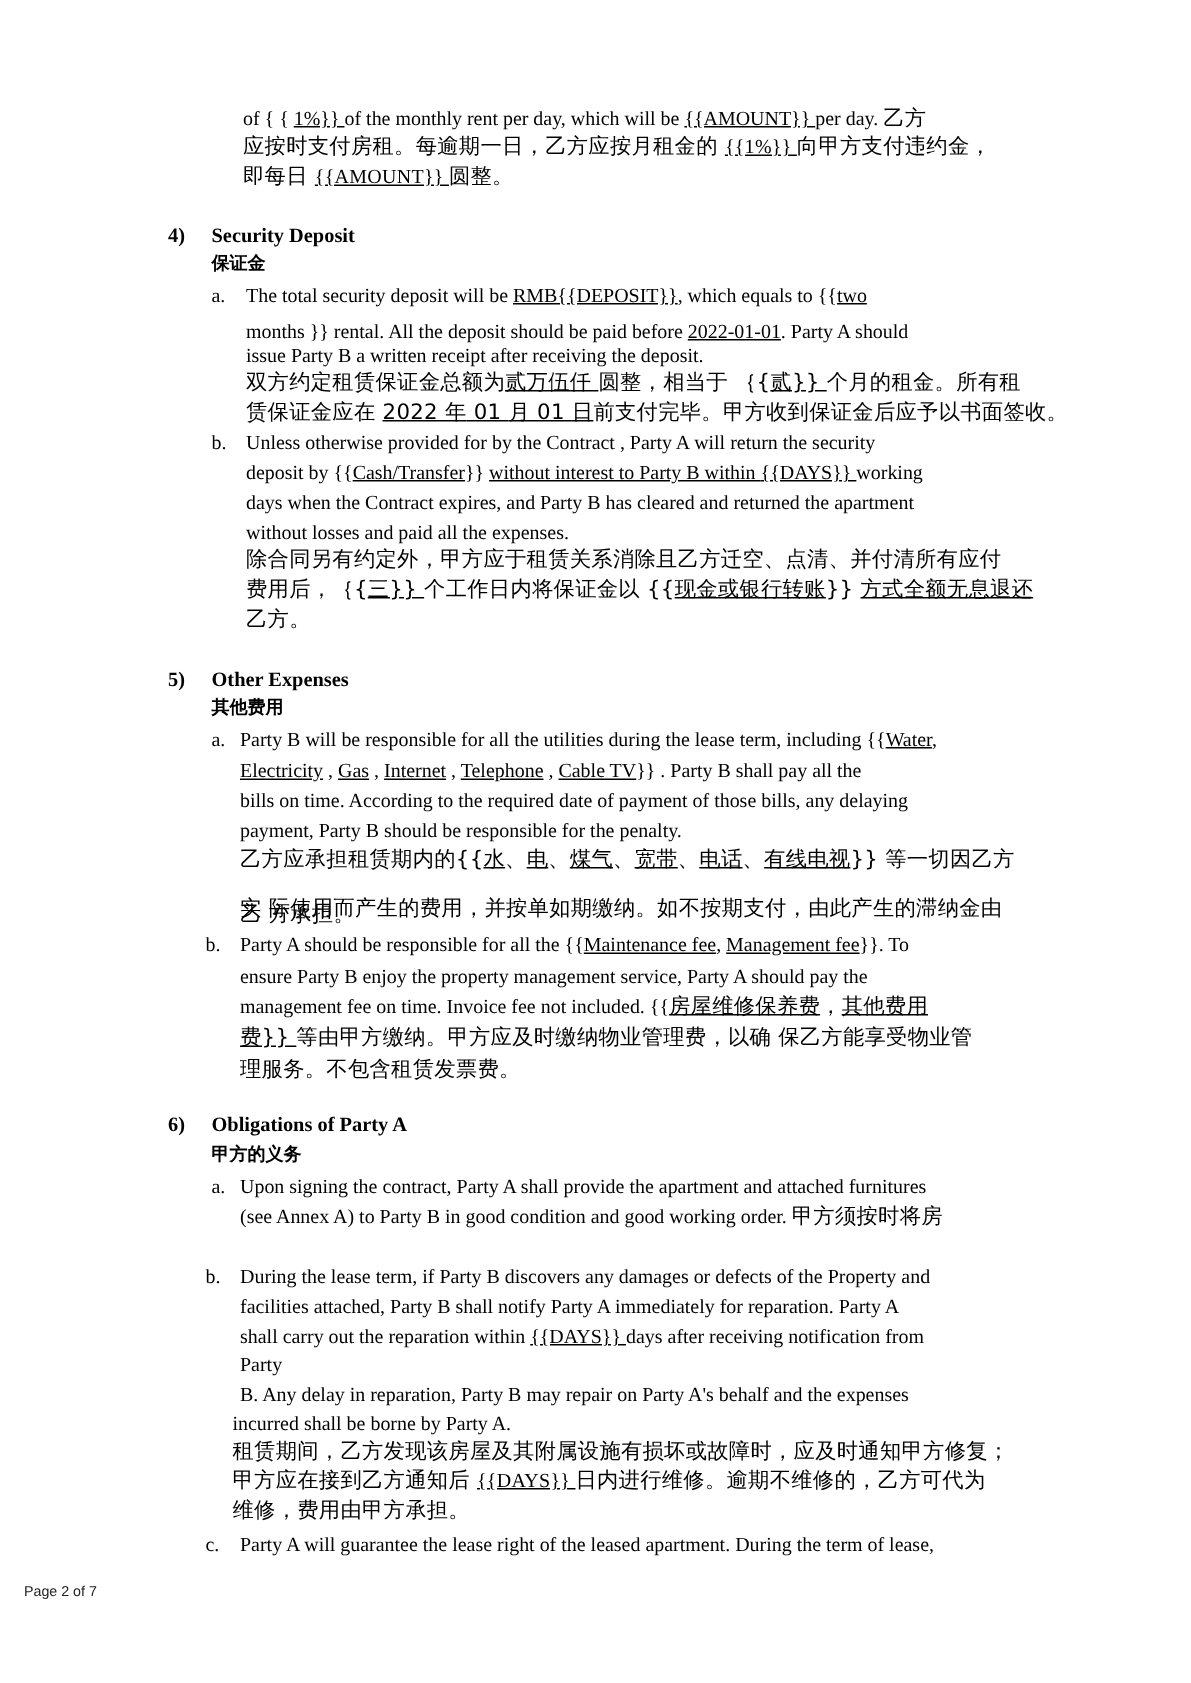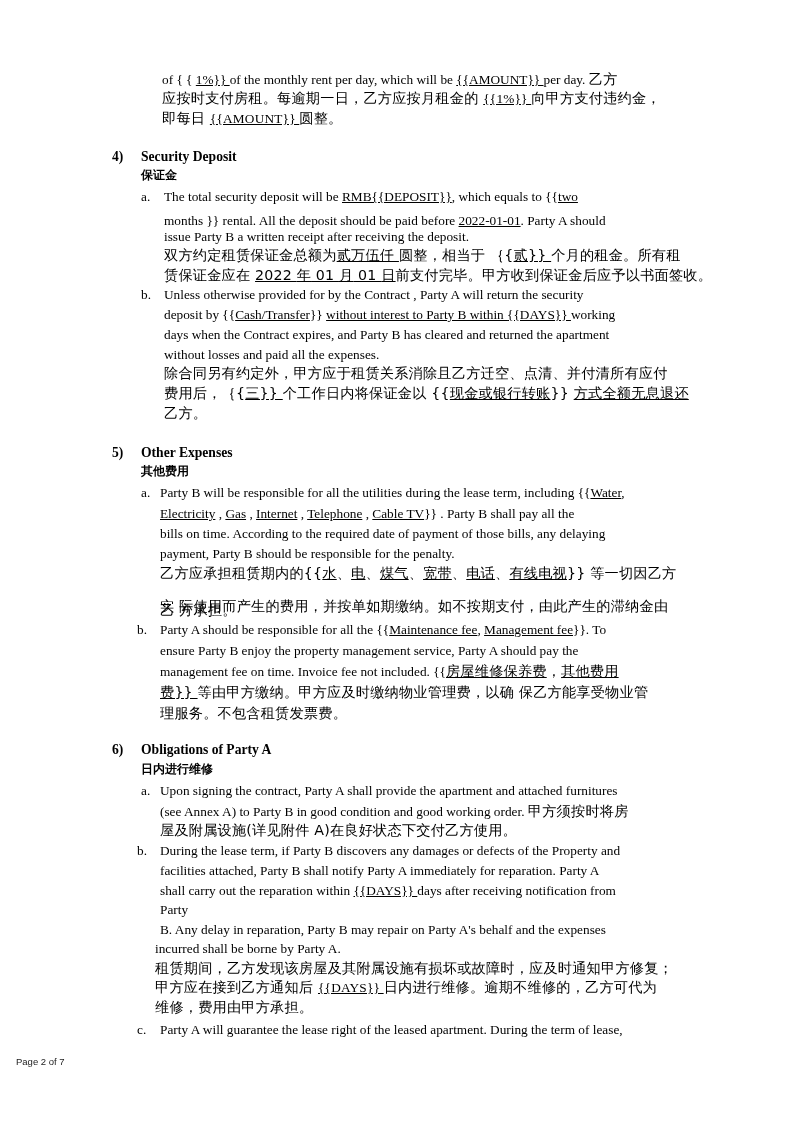--- a/index.html
+++ b/index.html
@@ -98,28 +98,27 @@
   <div class="line" style="left:160px; top:662px;">
     <span>management  fee on time.  Invoice fee not  included.   {{</span><span class="u zh">房屋维修保养费</span><span class="zh">，</span><span class="u zh">其他费用</span>
   </div>
   <div class="line zh" style="left:160px; top:683px;">
     <span class="u">费}} </span><span> 等由甲方缴纳。甲方应及时缴纳物业管理费，以确  保乙方能享受物业管</span>
   </div>
   <div class="line zh" style="left:160px; top:704px;">理服务。不包含租赁发票费。</div>
 
   <div class="num" style="left:112px; top:741px;">6)</div>
   <div class="line head" style="left:141px; top:741px;">Obligations of  Party A</div>
-  <div class="line head-zh" style="left:141px; top:760px;">日内进行维修</div>
+  <div class="line head-zh" style="left:141px; top:760px;">甲方的义务</div>
 
   <div class="marker" style="left:141px; top:782px;">a.</div>
   <div class="line" style="left:160px; top:782px;font-family:Liberation Serif, serif;">Upon signing   the  contract, Party A shall provide  the  apartment and attached furnitures</div>
   <div class="line" style="left:160px; top:802px;">
     <span>(see Annex A) to Party B  in good condition    and good working order. </span><span class="zh">甲方须按时将房</span>
   </div>
-  <div class="line zh" style="left:160px; top:821px;">屋及附属设施(详见附件 A)在良好状态下交付乙方使用。</div>
 
   <div class="marker" style="left:137px; top:842px;">b.</div>
   <div class="line" style="left:160px; top:842px;">During  the  lease  term,  if  Party B  discovers  any  damages  or  defects  of the  Property  and</div>
   <div class="line" style="left:160px; top:862px;">facilities  attached,  Party  B  shall  notify   Party  A  immediately  for  reparation.  Party  A</div>
   <div class="line" style="left:160px; top:882px;">
     <span>shall carry  out  the  reparation  within  </span><span class="u">{{DAYS}} </span><span> days after receiving notification from</span>
   </div>
   <div class="line" style="left:160px; top:901px;">Party</div>
   <div class="line" style="left:160px; top:921px;">B.  Any  delay  in  reparation,  Party B  may  repair  on  Party A's  behalf  and the  expenses</div>
   <div class="line" style="left:155px; top:940px;">incurred shall be borne by Party A.</div>

